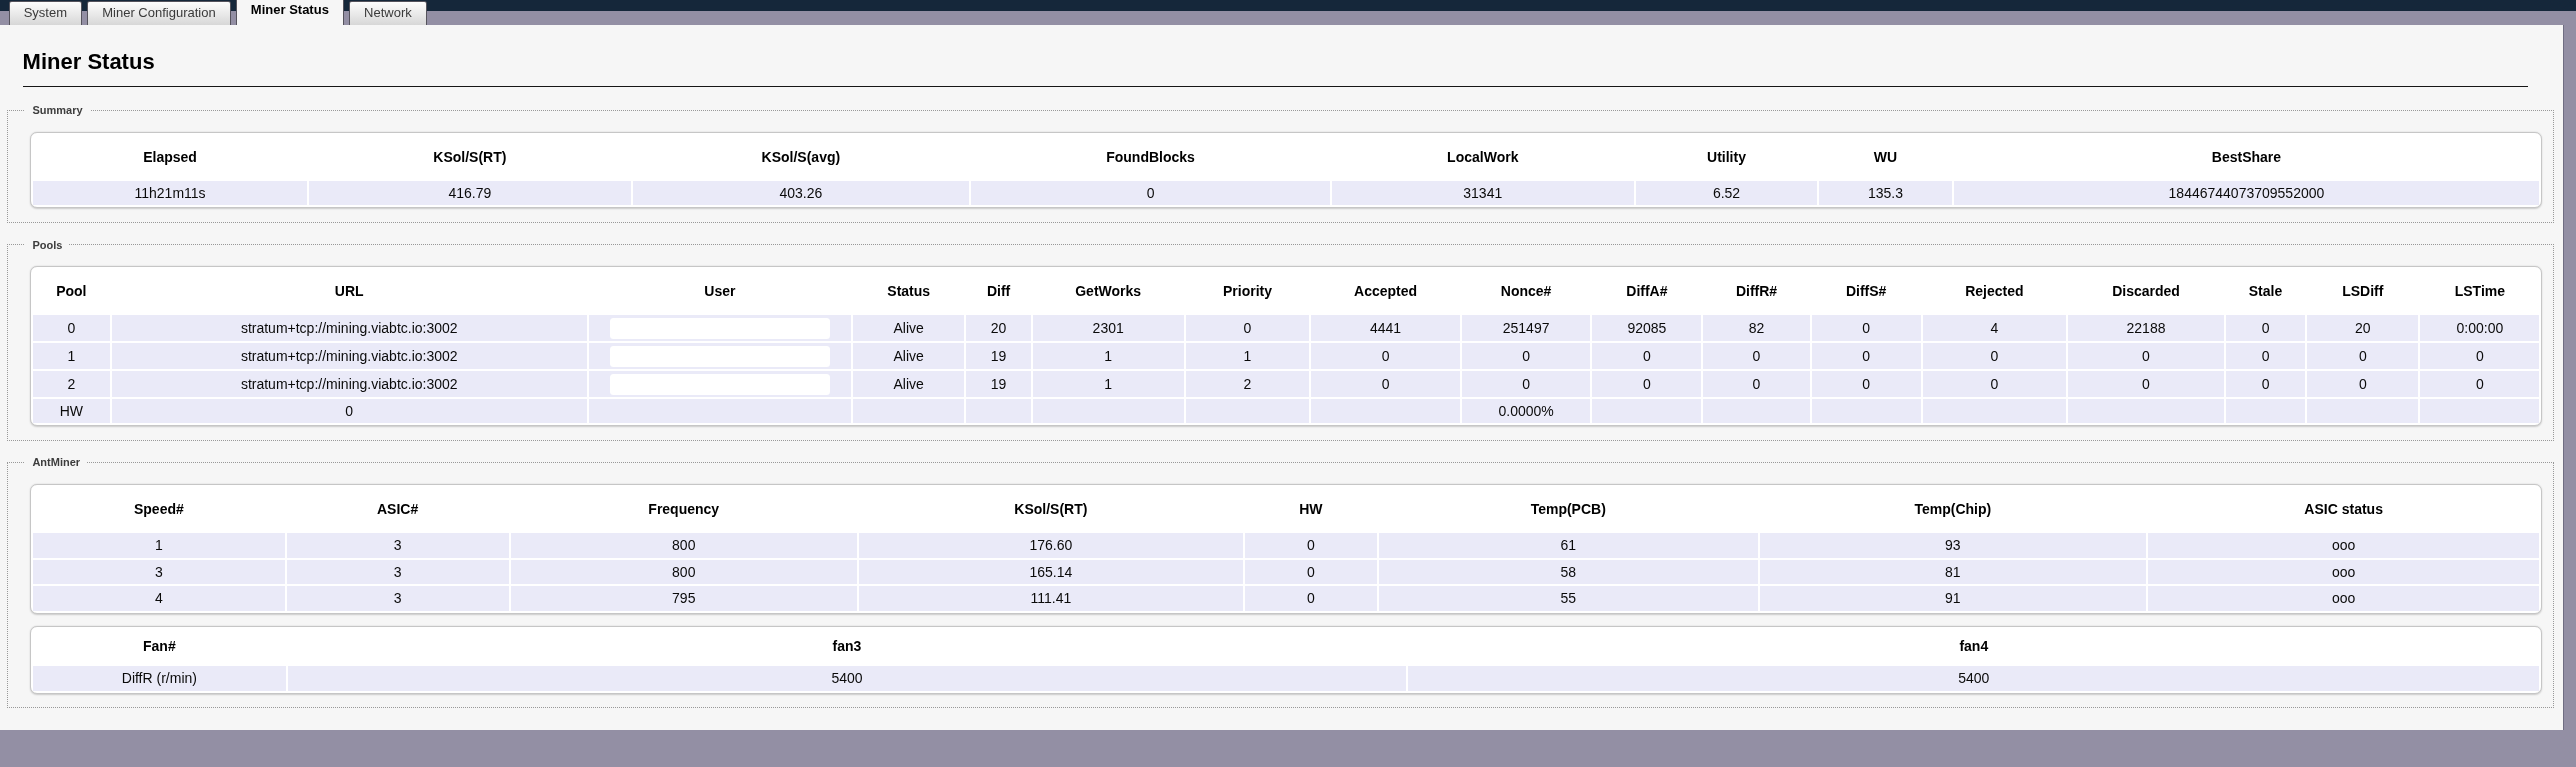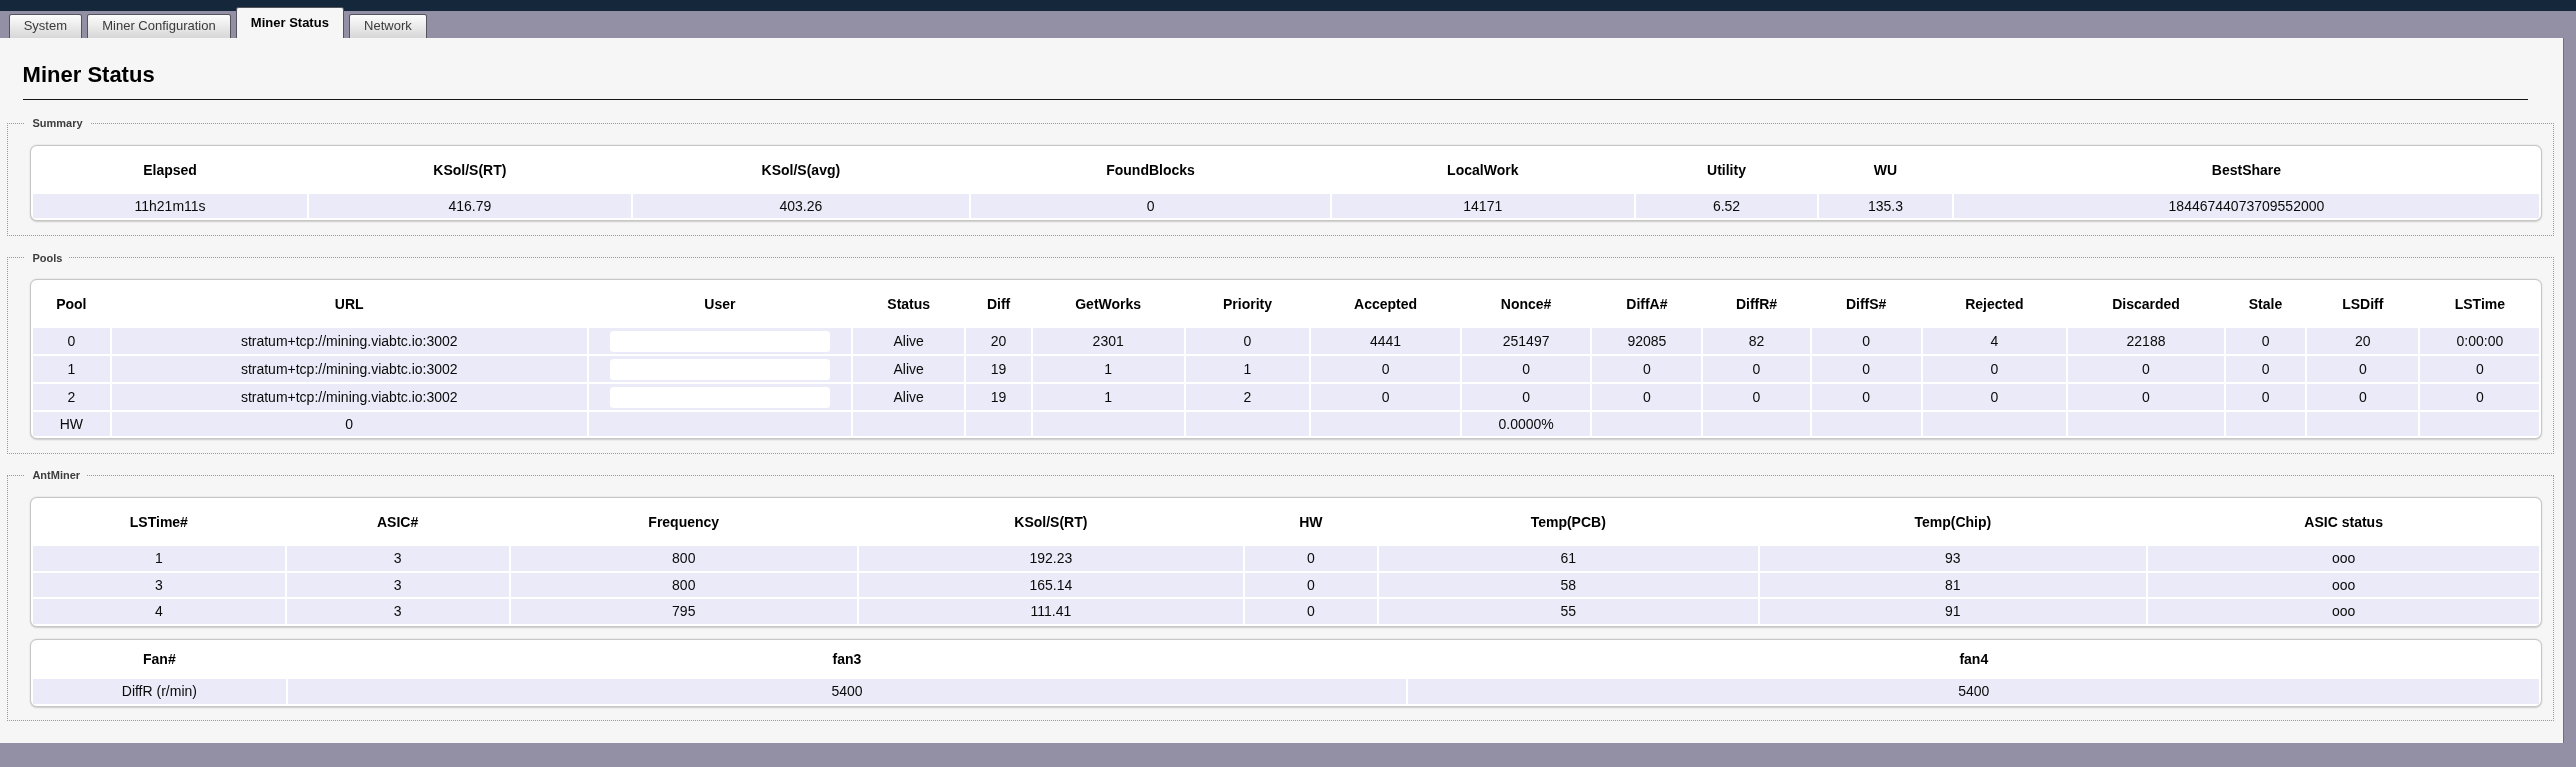--- a/index.html
+++ b/index.html
@@ -6,21 +6,21 @@
   html,body { margin:0; padding:0; }
   body {
     width:2576px; height:767px;
     background:#938fa4;
     font-family:"Liberation Sans", sans-serif;
     overflow:hidden;
     position:relative;
   }
   .topbar { height:11.3px; background:#15273a; }
   .tabstrip {
-    height:27px; background:#938fa4;
+    height:14px; background:#938fa4;
     display:flex; align-items:flex-end; gap:5.2px;
     padding-left:8.7px;
   }
   .tab {
     height:24px; line-height:22.6px;
     padding:0 14px;
     background:linear-gradient(#fdfdfd,#d7d7d7);
     border:0.9px solid #55535c; border-bottom:none;
     border-radius:2.6px 2.6px 0 0;
     font-size:13px; color:#3a3a3a;
@@ -124,21 +124,21 @@
             <th>WU</th>
             <th>BestShare</th>
           </tr>
         </thead>
         <tbody>
           <tr>
             <td>11h21m11s</td>
             <td>416.79</td>
             <td>403.26</td>
             <td>0</td>
-            <td>14171</td>
+            <td>31341</td>
             <td>6.52</td>
             <td>135.3</td>
             <td>18446744073709552000</td>
           </tr>
         </tbody>
       </table>
   </fieldset>
 
   <fieldset>
     <legend>Pools</legend>
@@ -272,36 +272,36 @@
           <col style="width: 8.9%;">
           <col style="width: 13.9%;">
           <col style="width: 15.4%;">
           <col style="width: 5.3%;">
           <col style="width: 15.2%;">
           <col style="width: 15.5%;">
           <col style="width: 15.7%;">
         </colgroup>
         <thead>
           <tr>
-            <th>LSTime#</th>
+            <th>Speed#</th>
             <th>ASIC#</th>
             <th>Frequency</th>
             <th>KSol/S(RT)</th>
             <th>HW</th>
             <th>Temp(PCB)</th>
             <th>Temp(Chip)</th>
             <th>ASIC status</th>
           </tr>
         </thead>
         <tbody>
           <tr>
             <td>1</td>
             <td>3</td>
             <td>800</td>
-            <td>192.23</td>
+            <td>176.60</td>
             <td>0</td>
             <td>61</td>
             <td>93</td>
             <td>ooo</td>
           </tr>
           <tr>
             <td>3</td>
             <td>3</td>
             <td>800</td>
             <td>165.14</td>

